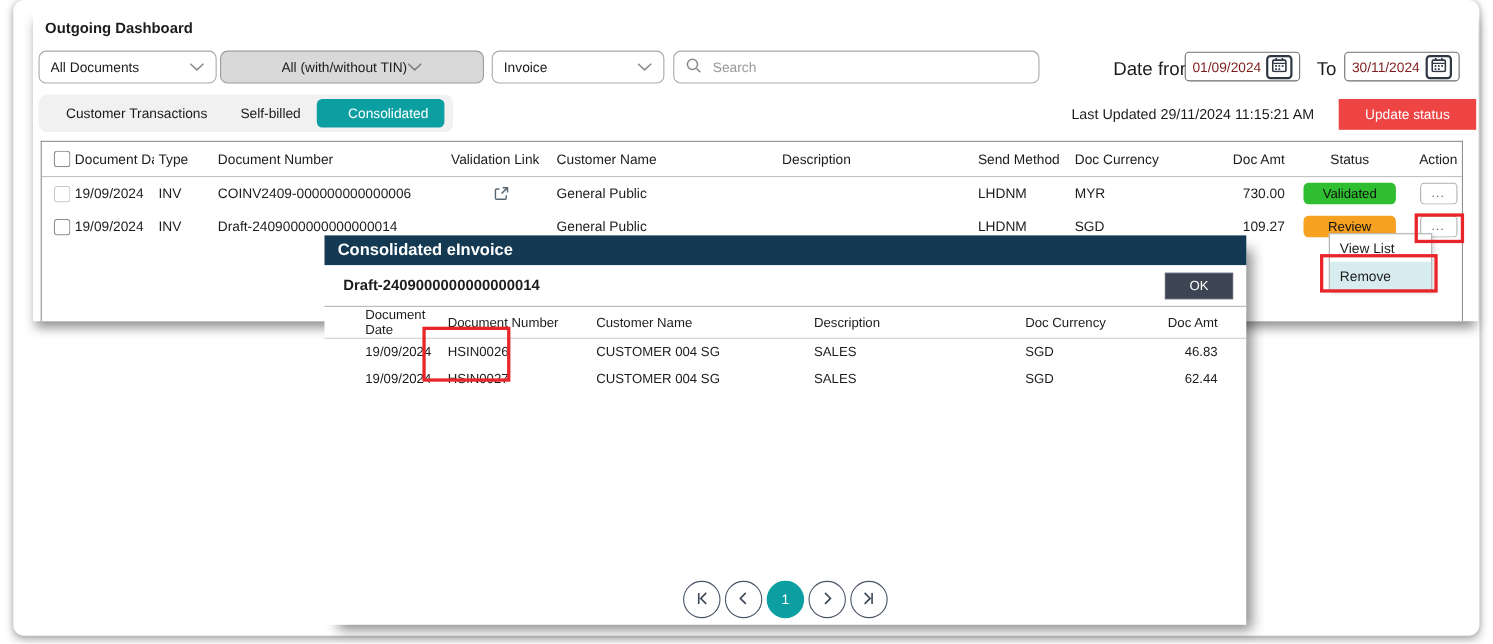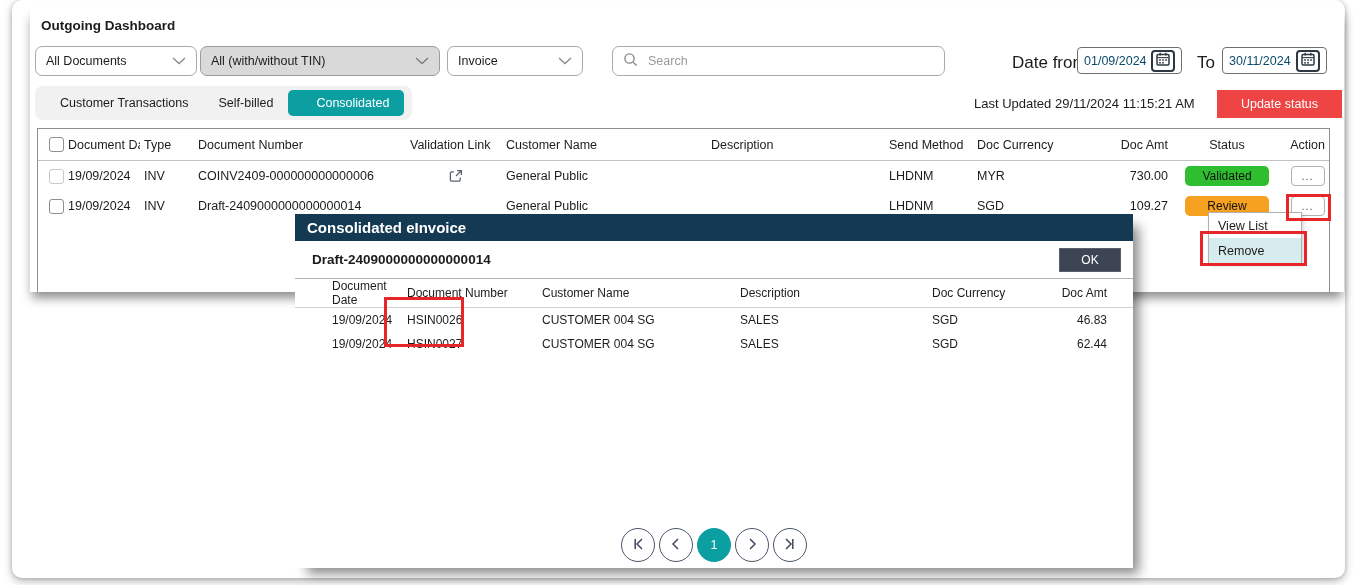--- a/index.html
+++ b/index.html
@@ -21,37 +21,37 @@
     z-index: 2;
   }
   .page-title { position: absolute; left: 11px; top: 10px; font-size: 13.5px; font-weight: bold; }
   
   .dd, .searchbox {
     position: absolute; top: 38px; height: 30px;
     border: 1px solid #a9a9a9; border-radius: 7px; background: #fff;
     display: flex; align-items: center; padding: 0 10px; font-size: 12.5px;
   }
   .dd { justify-content: space-between; cursor: default; }
-  .dd.gray { background: #d9d9d9; border-color: #9c9c9c; }
+  .dd.gray { background: #d9d9d9; border-color: #9c9c9c; justify-content: center; }
   .dd-label { white-space: nowrap; overflow: hidden; }
   .searchbox { gap: 8px; }
   .searchbox input {
     border: none; outline: none; flex: 1; font-size: 12.5px;
     font-family: "Liberation Sans", sans-serif; color: #333; background: transparent;
   }
   .searchbox input::placeholder { color: #9a9a9a; }
   .date-label { position: absolute; top: 45px; font-size: 17px; }
   .date-group {
     position: absolute; top: 39px; height: 27px; width: 105px;
     border: 1px solid #6f6f6f; border-radius: 4px; background: #fff;
     display: flex; align-items: center;
   }
   .date-group input {
     border: none; outline: none; width: 72px; padding-left: 6px;
-    font-size: 12.5px; font-family: "Liberation Sans", sans-serif; color: #0c4a6e; background: transparent;
+    font-size: 12.5px; font-family: "Liberation Sans", sans-serif; color: #7f1d1d; background: transparent;
   }
   .cal-btn {
     width: 24px; height: 22px; margin-left: 1px; border: 2px solid #2e3744;
     border-radius: 4px; background: #fff; display: flex; align-items: center;
     justify-content: center; cursor: pointer; padding: 0;
   }
   
   .tabs {
     position: absolute; left: 5px; top: 78px; width: 377px; height: 34px;
     background: #f1f1f1; border-radius: 8px; display: flex; align-items: center;
@@ -163,21 +163,21 @@
       <span><svg width="14" height="8">
             <polyline points="1,1 7,6.5 13,1" fill="none" stroke="#8a8a8a" stroke-width="1.4"></polyline>
           </svg></span>
     </div>
     <div class="dd gray" style="left:170px; width:240px;">
       <span class="dd-label">All (with/without TIN)</span>
       <span><svg width="14" height="8">
             <polyline points="1,1 7,6.5 13,1" fill="none" stroke="#7d7d7d" stroke-width="1.4"></polyline>
           </svg></span>
     </div>
-    <div class="dd" style="left:417px; width:136px;">
+    <div class="dd" style="left:417px; width:157px;">
       <span class="dd-label">Invoice</span>
       <span><svg width="14" height="8">
             <polyline points="1,1 7,6.5 13,1" fill="none" stroke="#8a8a8a" stroke-width="1.4"></polyline>
           </svg></span>
     </div>
     <div class="searchbox" style="left:582px; width:333px;">
       <span><svg width="15" height="15">
             <circle cx="6.5" cy="6.5" r="4.6" fill="none" stroke="#8a8a8a" stroke-width="1.4"></circle>
             <line x1="10.2" y1="10.2" x2="13.6" y2="13.6" stroke="#8a8a8a" stroke-width="1.4"></line>
           </svg></span>

